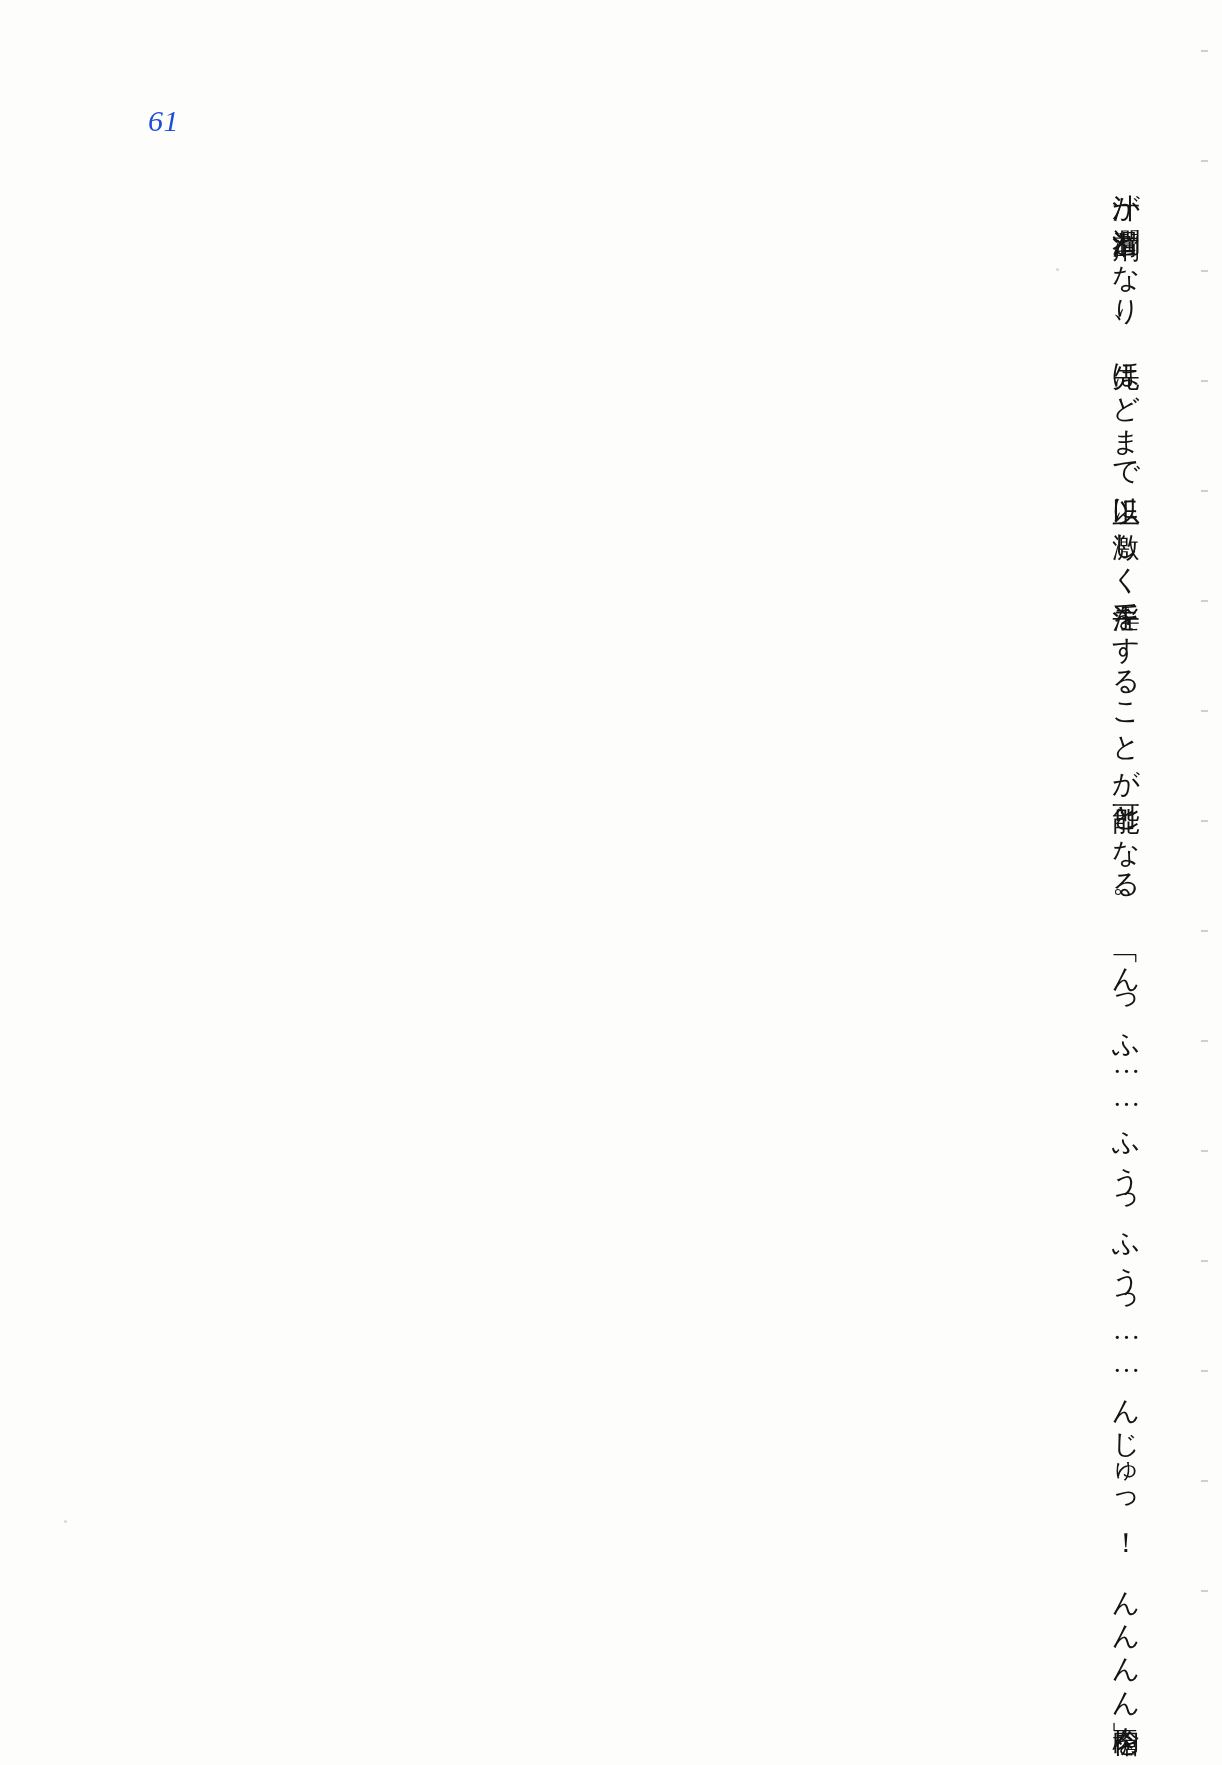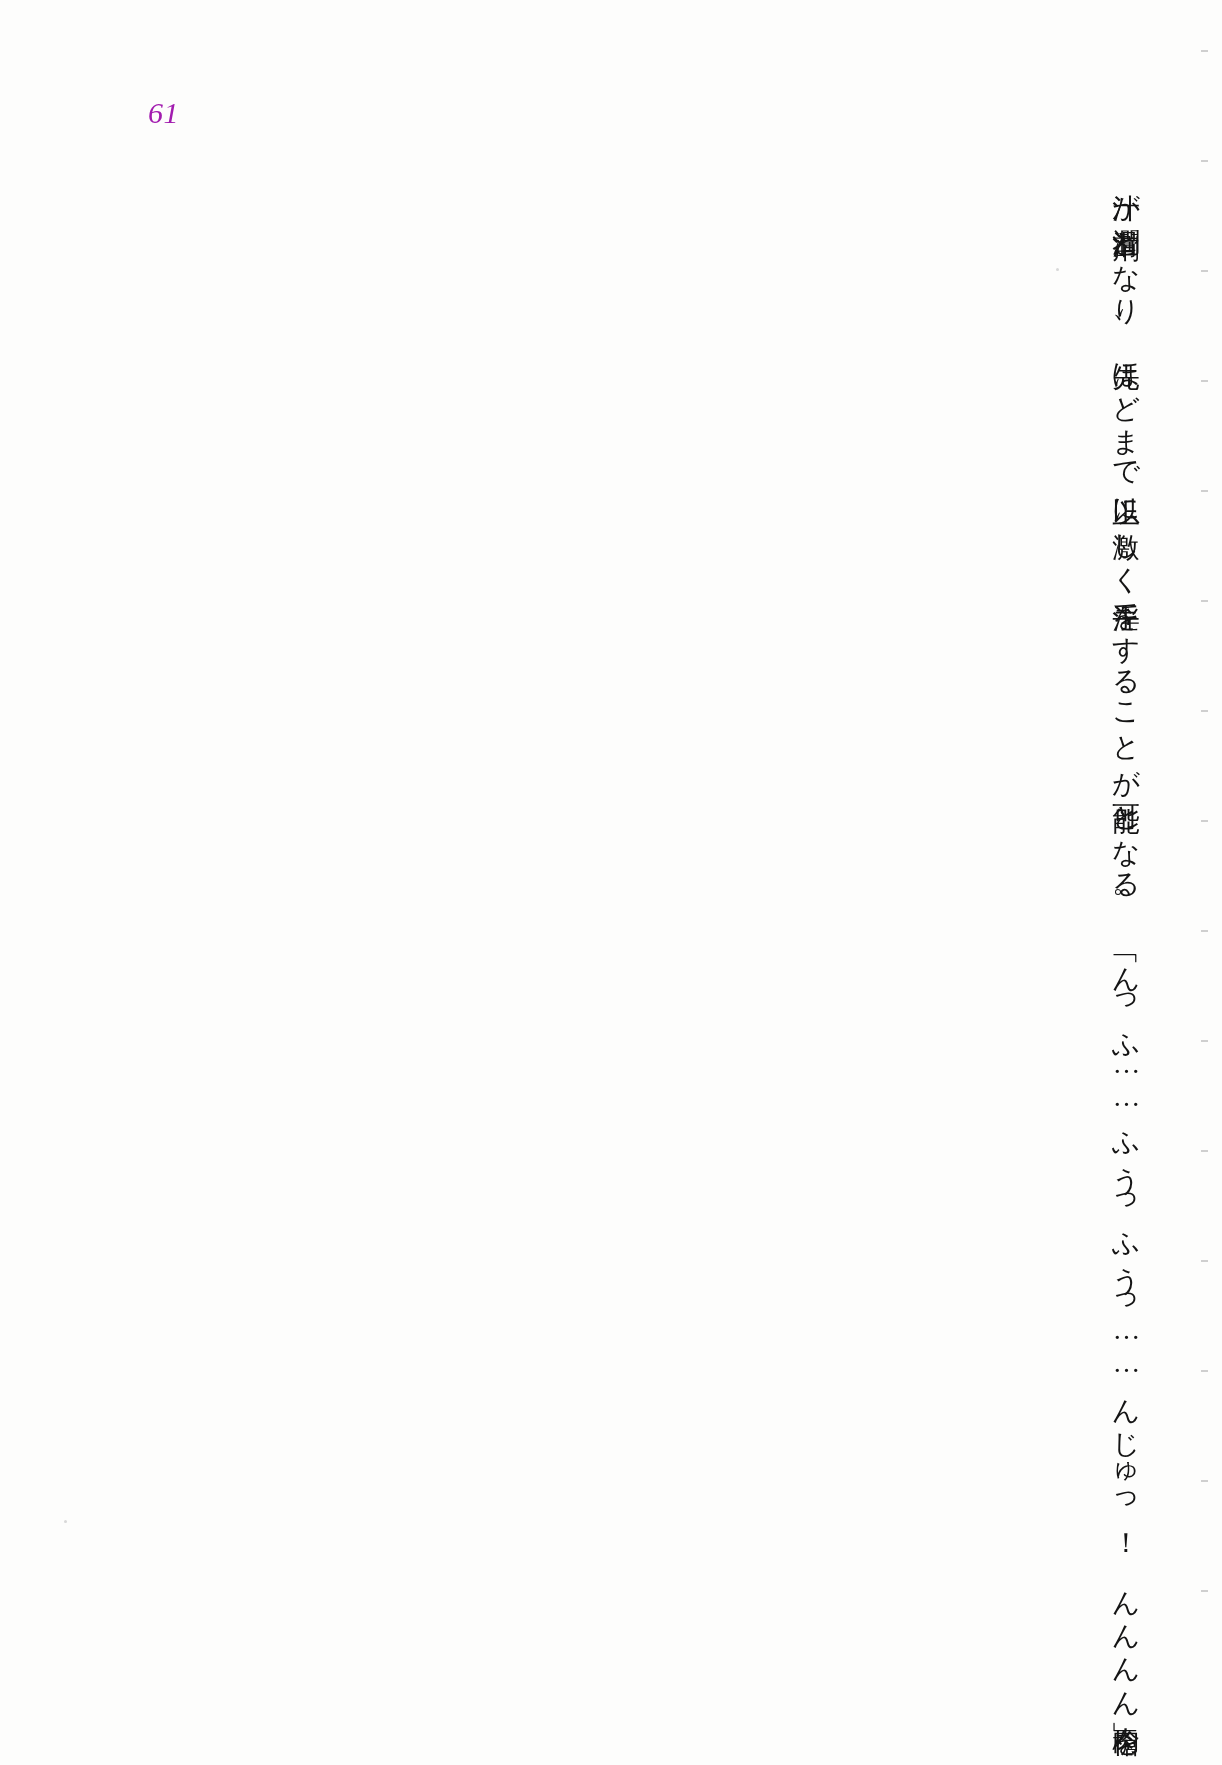--- a/index.html
+++ b/index.html
@@ -20,25 +20,25 @@
   .page {
     position: absolute;
     inset: 0;
     background: #fdfdfc;
   }
 
   
   .page-number {
     position: absolute;
     left: 148px;
-    top: 96px;
+    top: 104px;
     font-size: 30px;
     font-style: italic;
     font-family: "Liberation Serif", "DejaVu Serif", serif;
-    color: #a21caf;
+    color: #1d4ed8;
     letter-spacing: 0.5px;
   }
 
   
   .textblock {
     position: absolute;
     top: 172px;
     right: 82px;
     height: 1280px;
     width: 880px;

